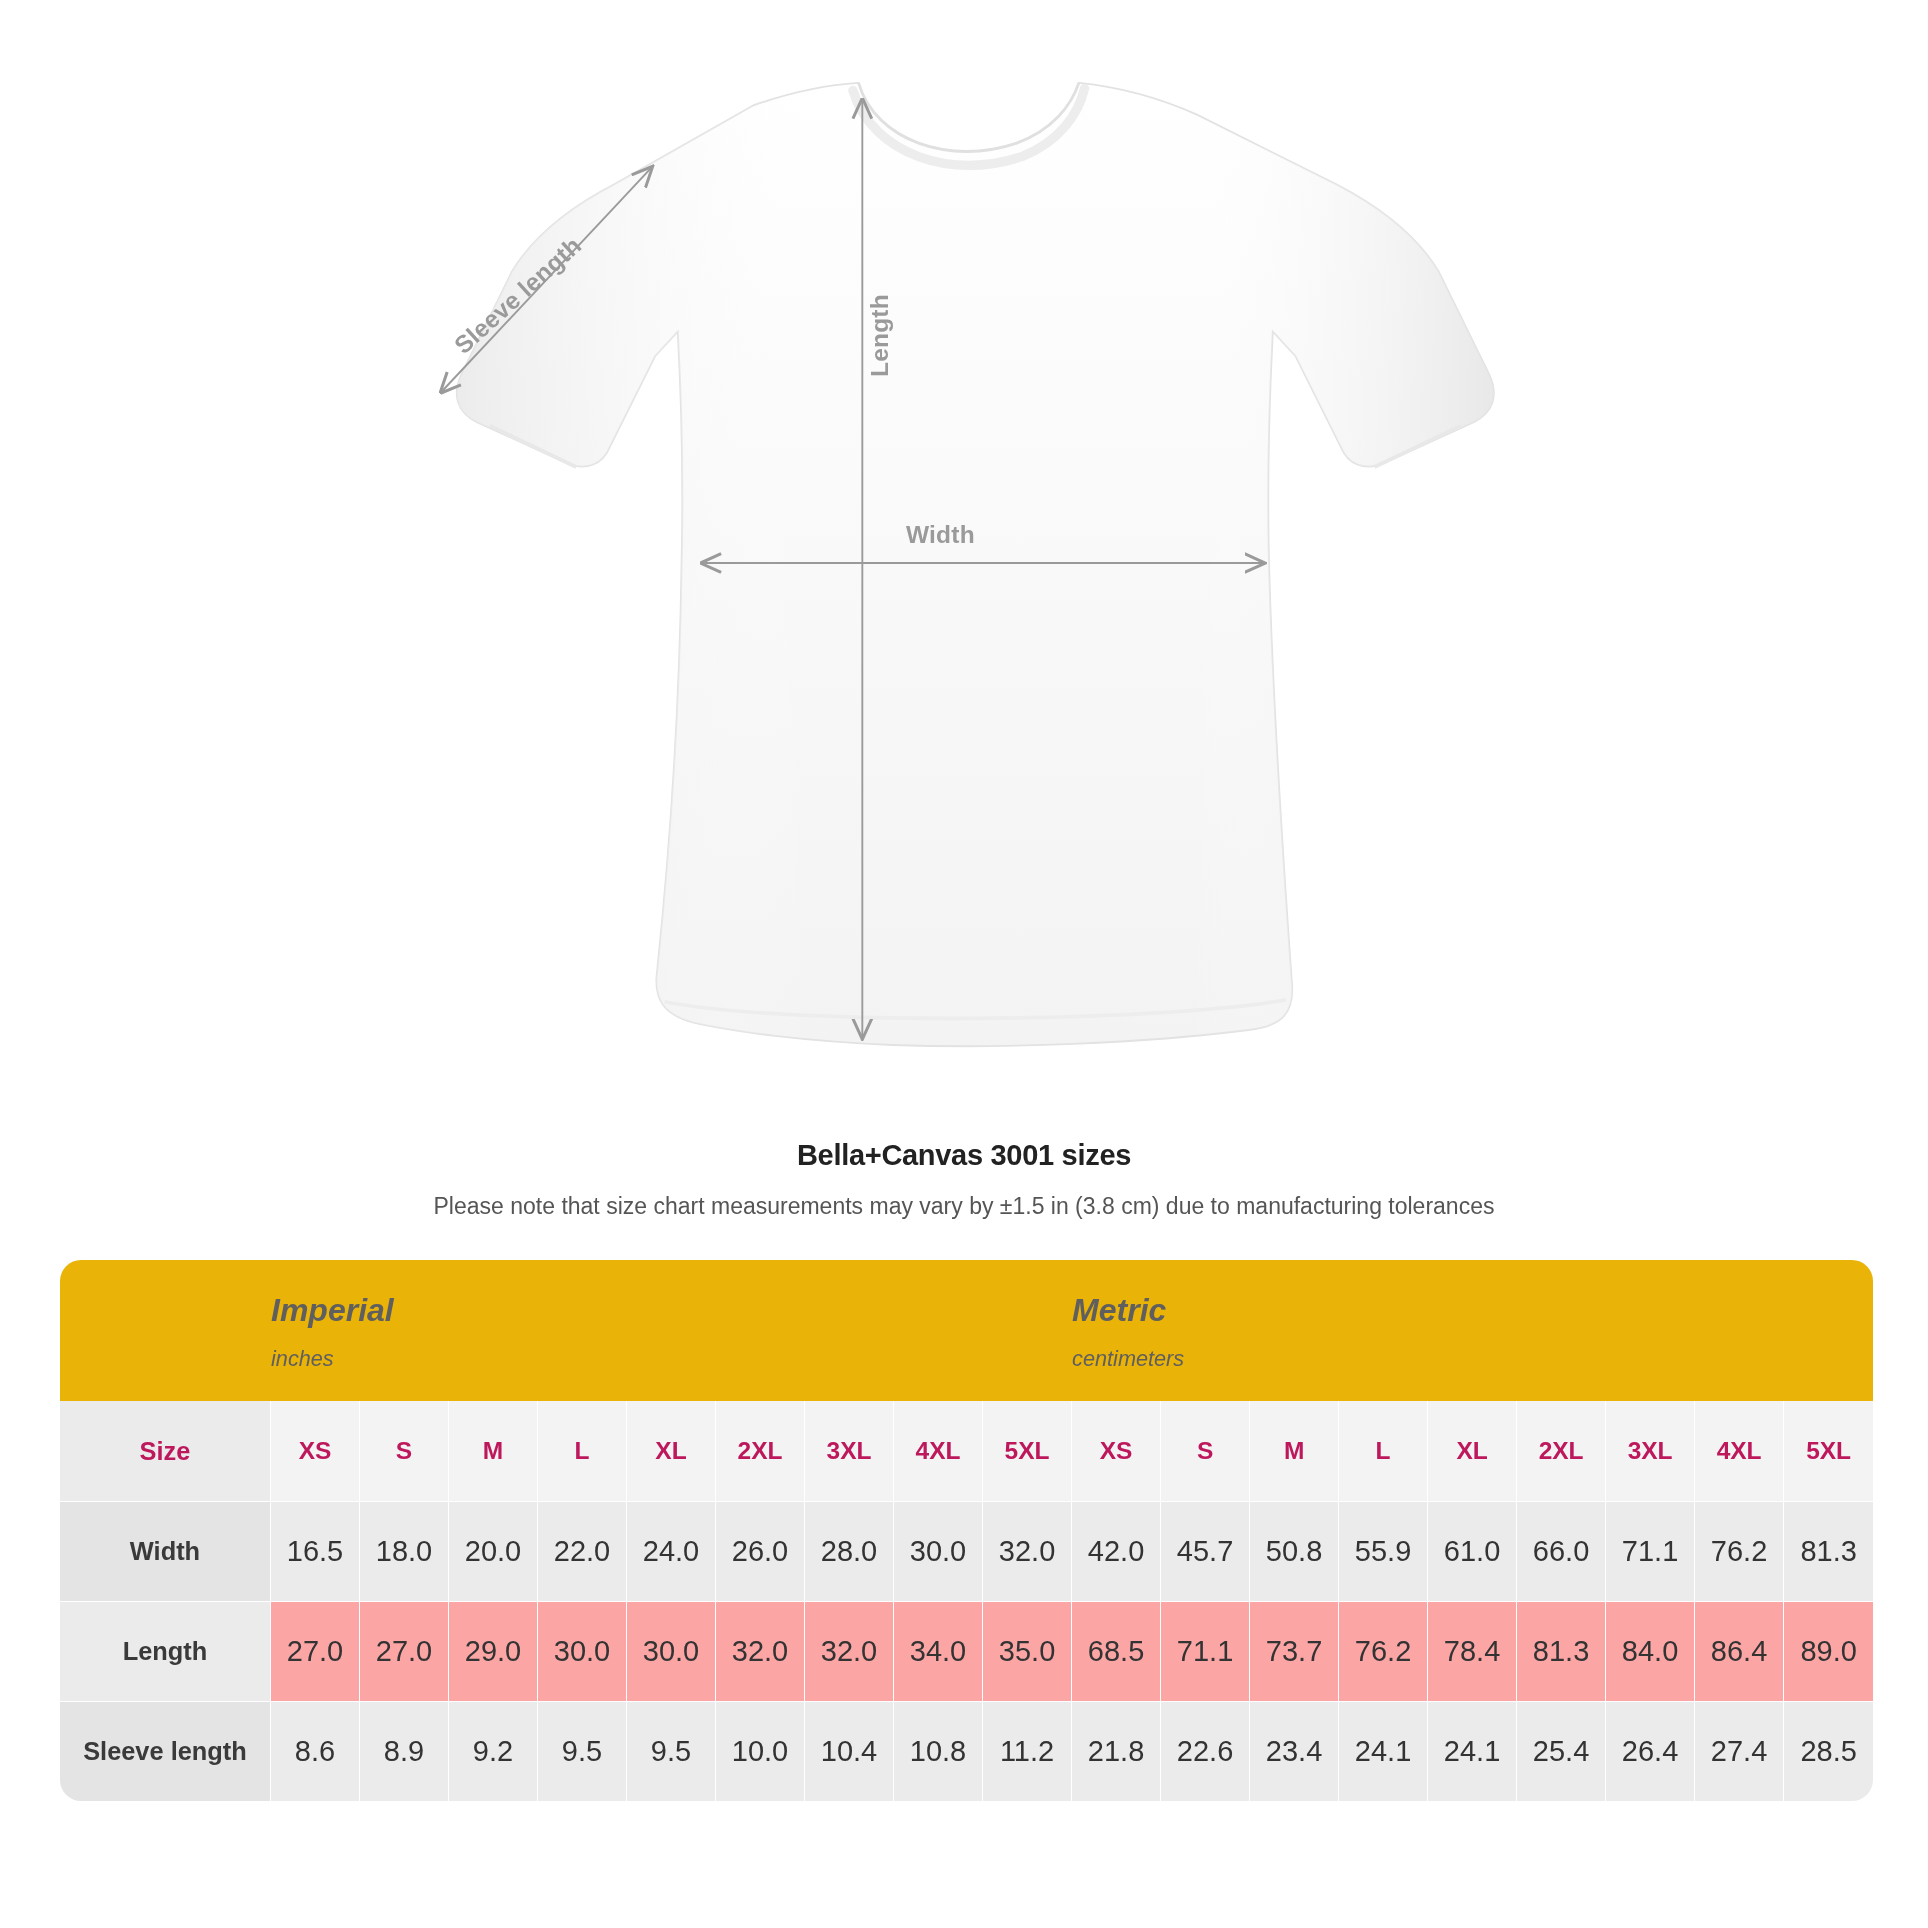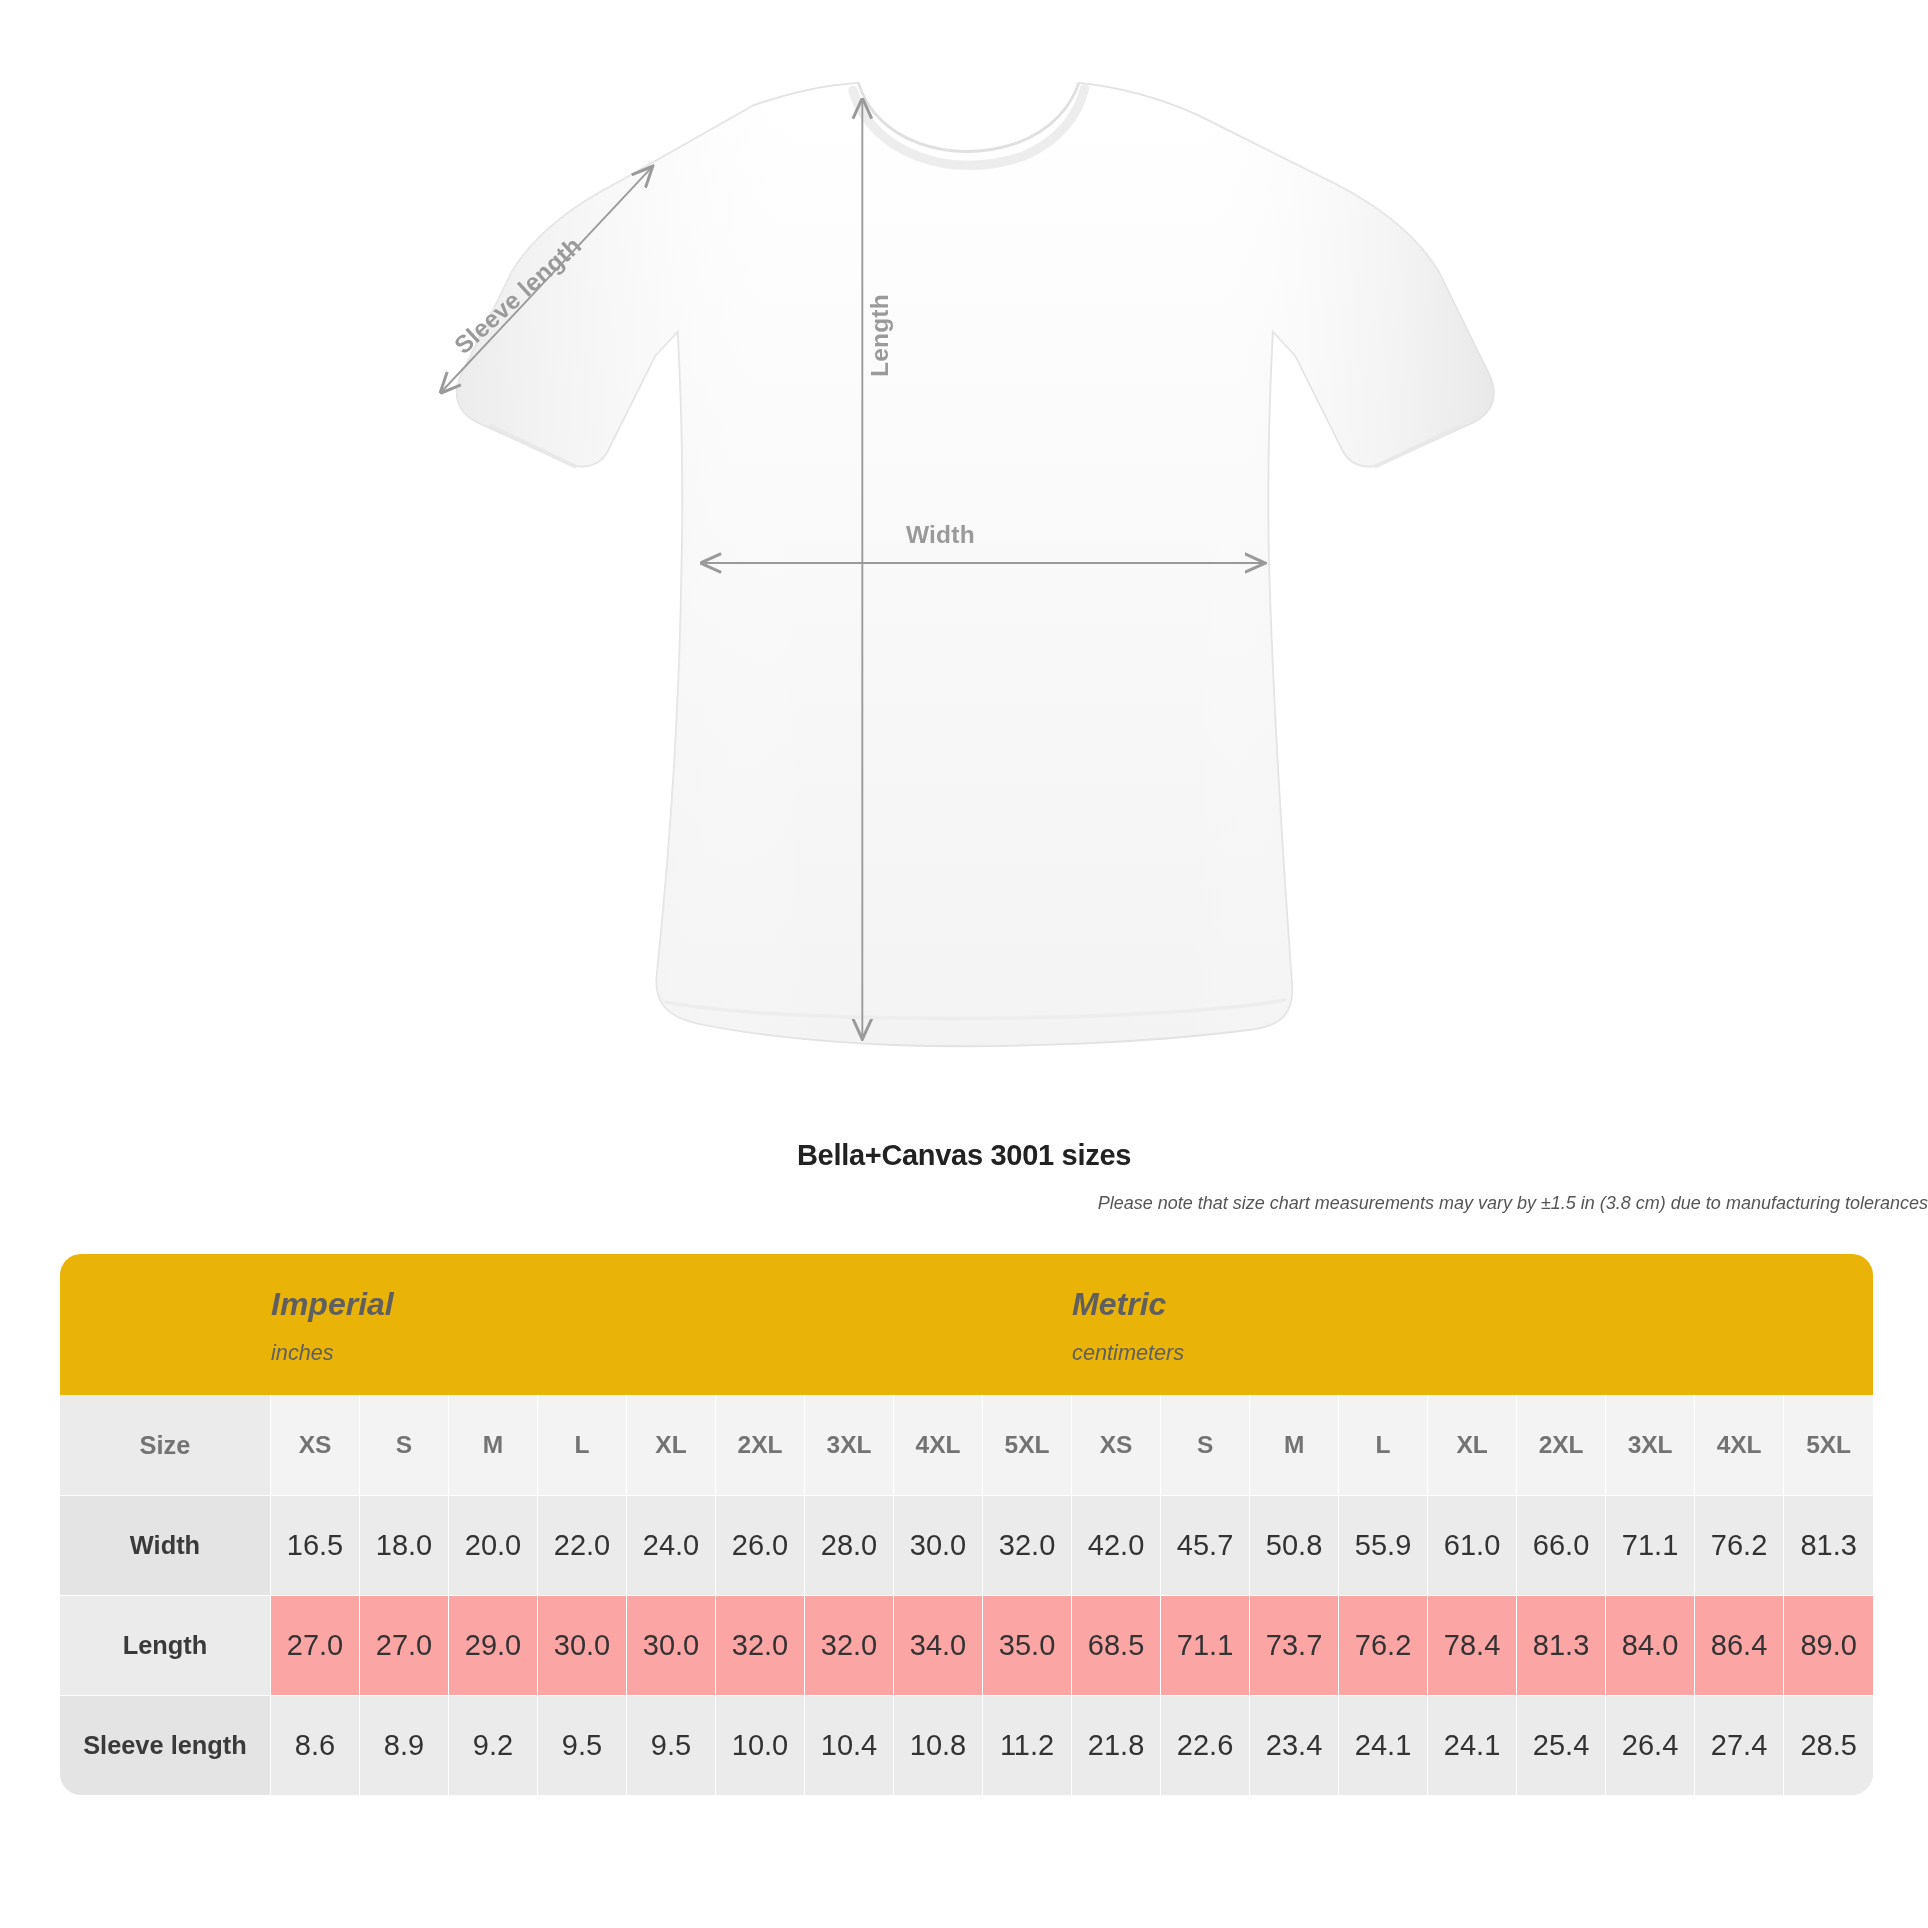--- a/index.html
+++ b/index.html
@@ -57,25 +57,23 @@
     margin-top: 28px;
   }
   .chart-title {
     font-size: 29px;
     font-weight: bold;
     color: #222222;
     margin: 0;
     letter-spacing: -0.3px;
   }
   .chart-note {
-    font-size: 18px;
-    font-style: italic;
+    font-size: 23px;
     color: #555555;
     margin-top: 21px;
-    text-align: right;
   }
 
   
   .table-wrap {
     margin: 40px 60px 0 60px;
   }
   table.size-table {
     width: 1808px;
     border-collapse: separate;
     border-spacing: 0;
@@ -107,21 +105,21 @@
     margin-top: 16px;
   }
 
   .hdr-row td {
     height: 100px;
     background: #f3f3f3;
     text-align: center;
     vertical-align: middle;
     font-size: 24.5px;
     font-weight: bold;
-    color: #737373;
+    color: #be185d;
     border-right: 1.9px solid #ffffff;
   }
   .hdr-row td:last-child { border-right: none; }
   .hdr-row td.rowlabel {
     background: #ebebeb;
     font-size: 25.4px;
   }
 
   .data-row td {
     height: 100px;

